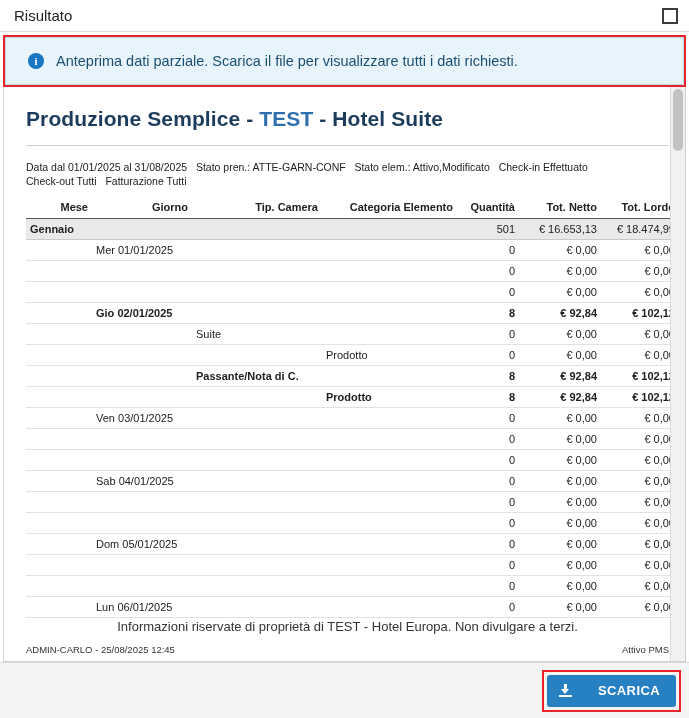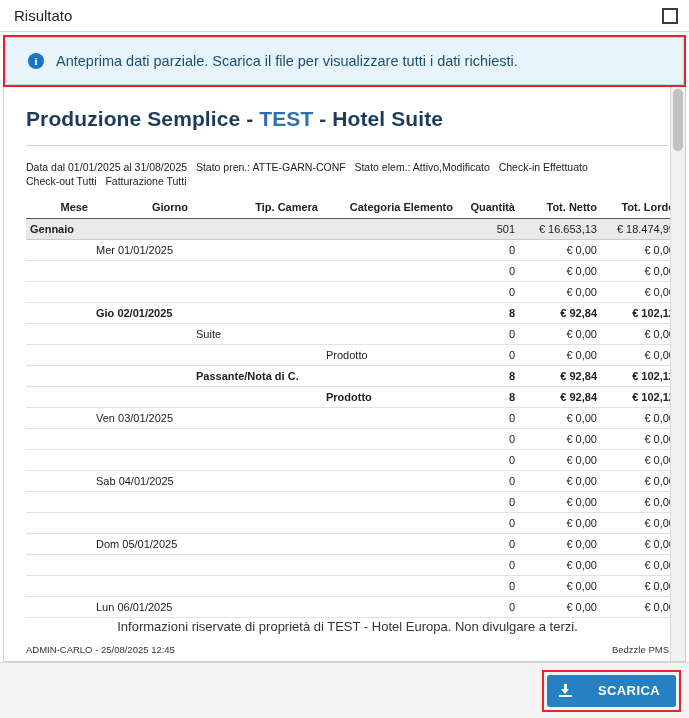--- a/index.html
+++ b/index.html
@@ -512,21 +512,21 @@
               <td class="num">€ 0,00</td>
               <td class="num">€ 0,00</td>
             </tr>
           </tbody>
       </table>
 
       <div class="doc-footer">
         <div class="center">Informazioni riservate di proprietà di TEST - Hotel Europa. Non divulgare a terzi.</div>
         <div class="row">
           <span>ADMIN-CARLO - 25/08/2025 12:45</span>
-          <span>Bedzzle PMS</span>
+          <span>Attivo PMS</span>
         </div>
       </div>
     </div>
 
     <div class="scrollbar">
       <div class="scroll-thumb"></div>
     </div>
   </div>
 
   <div class="bottombar">

